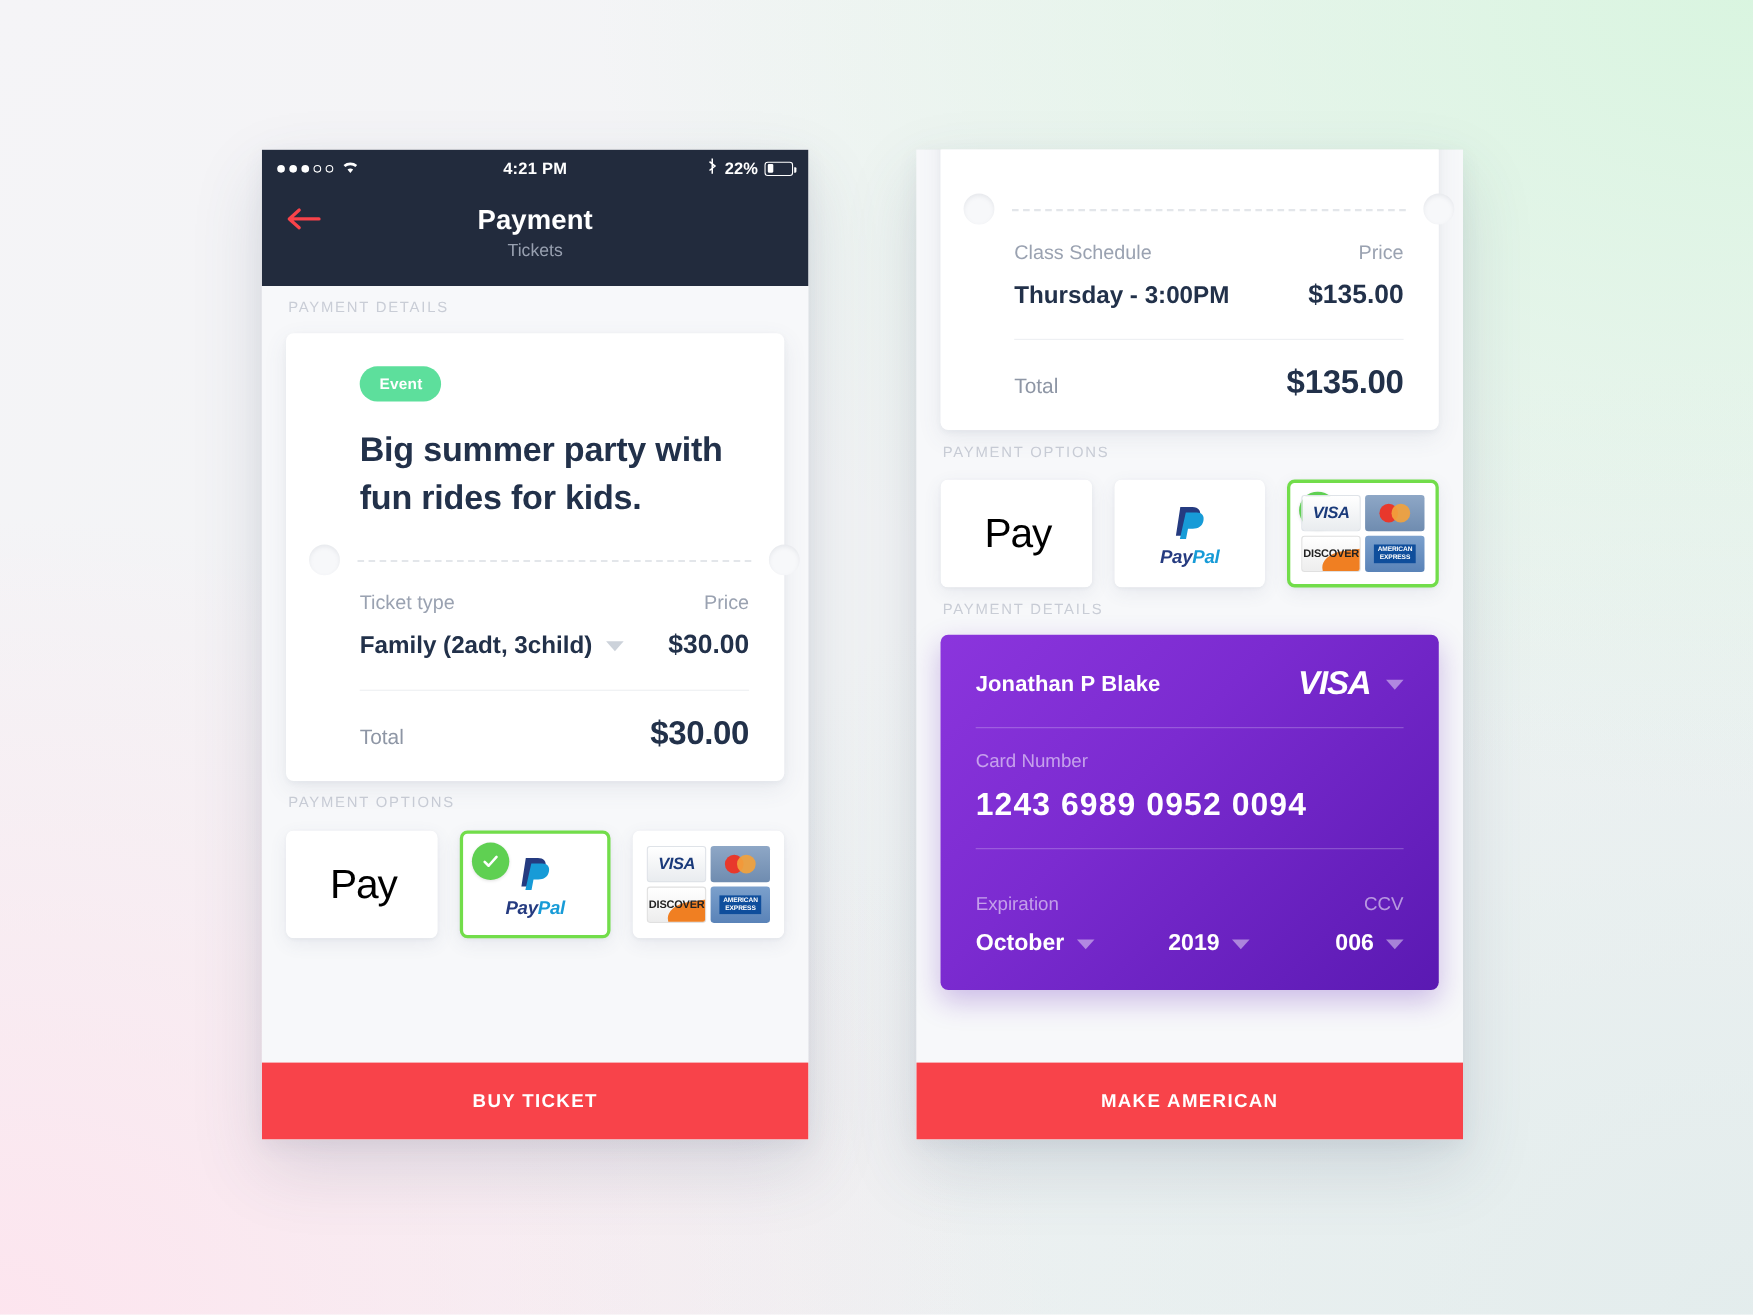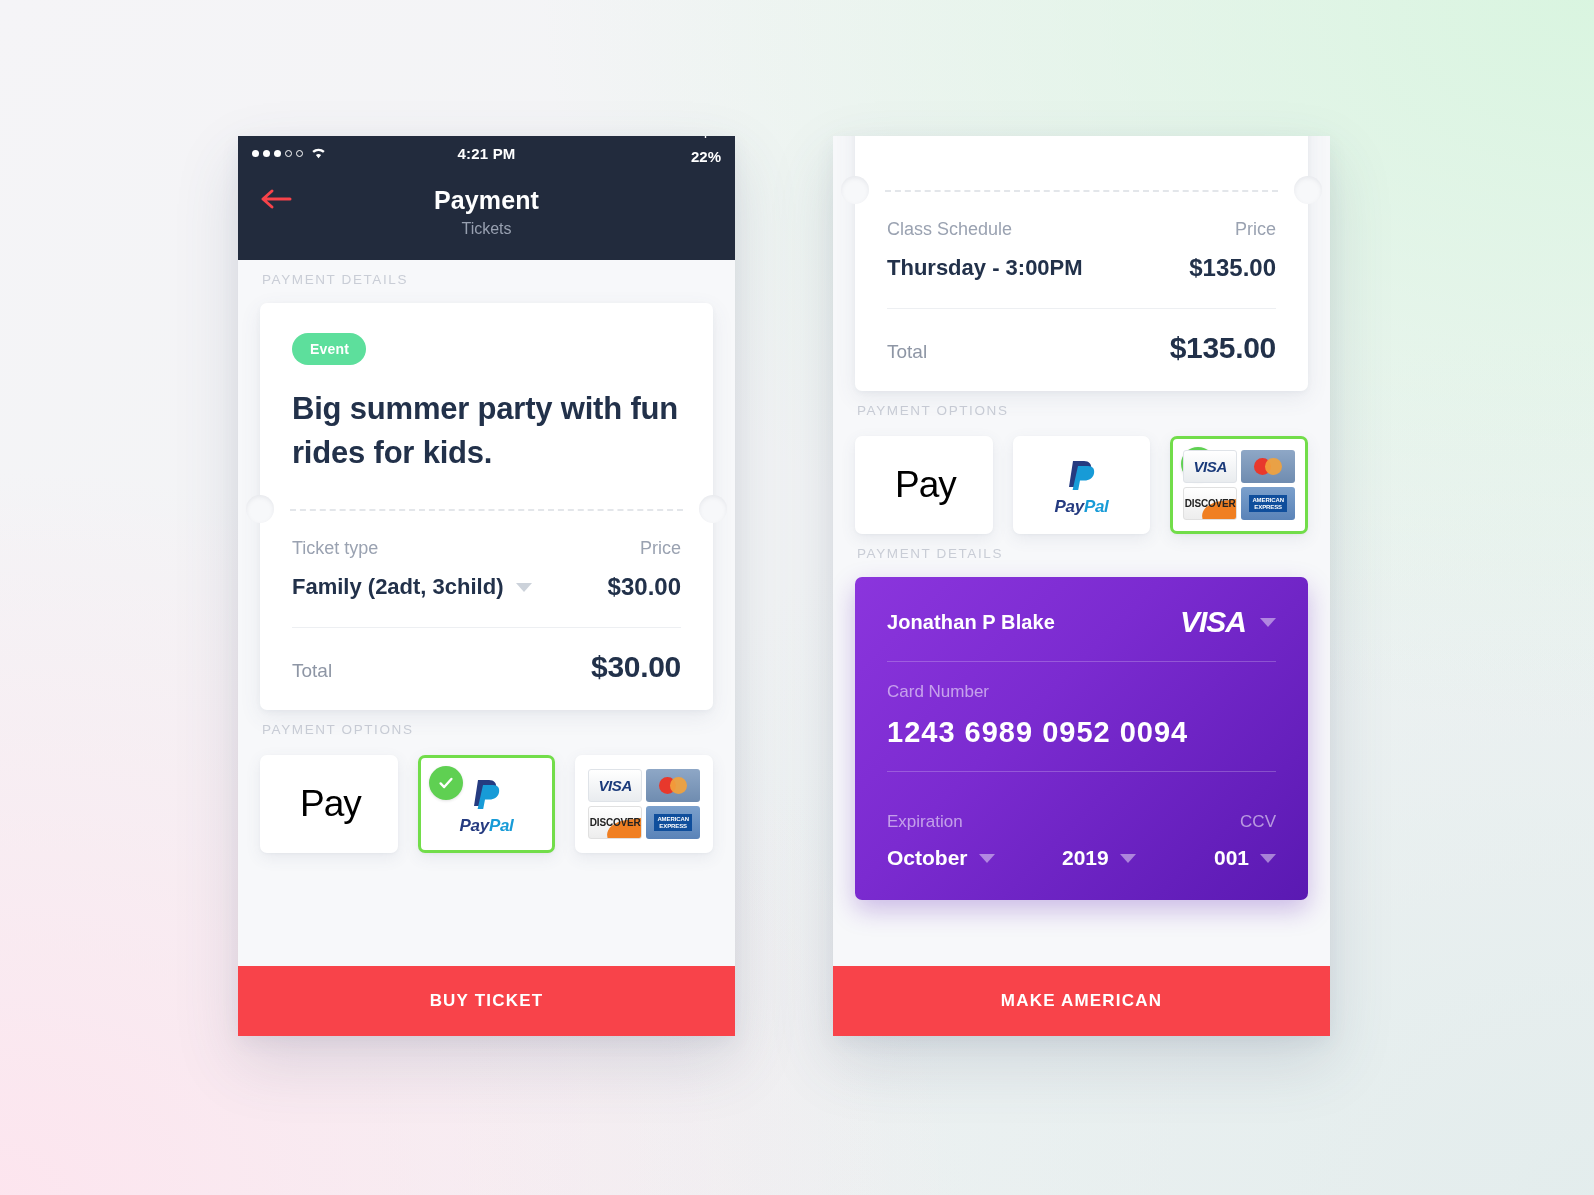--- a/index.html
+++ b/index.html
@@ -44,21 +44,21 @@
   }
   .sb-left { display: flex; align-items: center; gap: 7px; }
   .dots { display: flex; gap: 4px; align-items: center; }
   .dot { width: 7px; height: 7px; border-radius: 50%; background: #fff; }
   .dot.hollow { background: transparent; border: 1.3px solid #fff; width: 7px; height: 7px; }
   .wifi { display: inline-block; }
   .sb-time {
     position: absolute; left: 0; right: 0; text-align: center;
     font-size: 15px; font-weight: bold; letter-spacing: .2px;
   }
-  .sb-right { margin-left: auto; display: flex; align-items: center; gap: 6px; font-size: 15px; font-weight: bold; flex-direction: column; }
+  .sb-right { margin-left: auto; display: flex; align-items: center; gap: 6px; font-size: 15px; font-weight: bold; }
   .batt { width: 26px; height: 13px; border: 1.4px solid #fff; border-radius: 3px; position: relative; }
   .batt::after { content:''; position: absolute; right: -4px; top: 4px; width: 2px; height: 5px; background: #fff; border-radius: 0 1px 1px 0; }
   .batt i { position: absolute; left: 1.5px; top: 1.5px; bottom: 1.5px; width: 22%; background: #fff; border-radius: 1px; display: block; }
 
   
   .navbar {
     background: #222b3d;
     padding: 16px 0 22px;
     position: relative;
     text-align: center;
@@ -79,20 +79,21 @@
     padding: 12px 24px 0;
   }
 
   
   .ticket {
     margin: 16px 22px 0;
     background: #fff;
     border-radius: 7px;
     box-shadow: 0 7px 22px rgba(80,90,120,0.09), 0 2px 5px rgba(80,90,120,0.05);
     position: relative;
+    padding-left: 35px;
   }
   .ticket-top { padding: 30px 32px 34px; }
   .badge {
     display: inline-block;
     background: #5ddf9c;
     color: #fff;
     font-size: 14px;
     font-weight: bold;
     padding: 8px 17px 8px 18px;
     border-radius: 20px;
@@ -428,21 +429,21 @@
       <div class="cc-foot" style="margin-top:14px;">
         <span class="cc-field f-exp-m">
           <span>October</span>
           <span class="caret-light"></span>
         </span>
         <span class="cc-field f-exp-y">
           <span>2019</span>
           <span class="caret-light"></span>
         </span>
         <span class="cc-field f-ccv">
-          <span>001</span>
+          <span>006</span>
           <span class="caret-light"></span>
         </span>
       </div>
     </div>
 
     <div class="action">MAKE AMERICAN</div>
   </div>
 
 </div>
 

